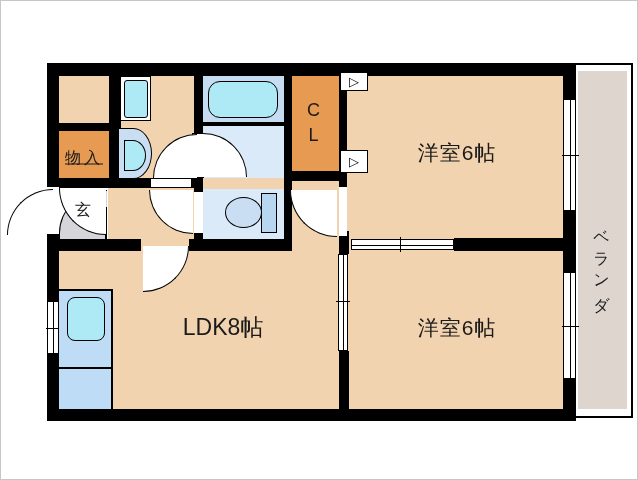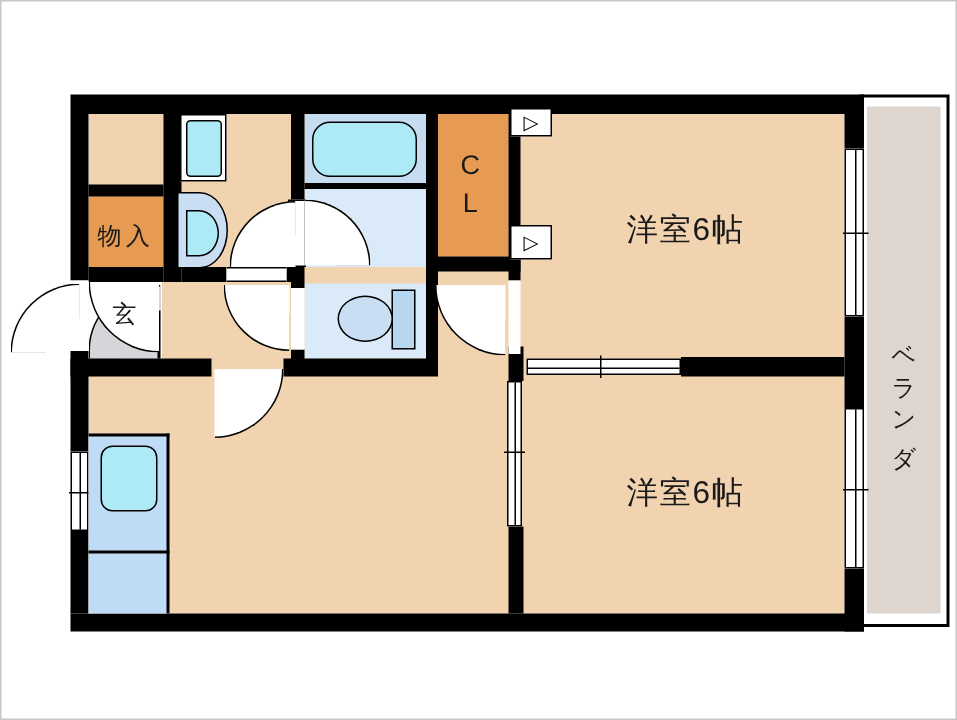--- a/index.html
+++ b/index.html
@@ -117,18 +117,19 @@
 
   <div class="tri" style="left:339px;top:71px;width:28px;height:19px;">
       <span>▷</span>
     </div>
   <div class="tri" style="left:339px;top:149px;width:28px;height:23px;">
       <span>▷</span>
     </div>
 
   <div class="label" style="left:456px;top:152px;font-size:21px;letter-spacing:1px;">洋室6帖</div>
   <div class="label" style="left:456px;top:327px;font-size:21px;letter-spacing:1px;">洋室6帖</div>
-  <div class="label" style="left:83px;top:157px;font-size:16px;letter-spacing:3px;">物入</div>
+  <div class="label" style="left:222px;top:326px;font-size:23px;">LDK8帖</div>
+  <div class="label" style="left:83px;top:157px;font-size:16px;letter-spacing:3px;text-decoration:underline;">物入</div>
   <div class="label vtext" style="left:312px;top:124px;font-size:18px;letter-spacing:5px;">CL</div>
   <div class="label" style="left:82px;top:209px;font-size:16px;">玄</div>
   <div class="label vtext" style="left:600px;top:262px;font-size:16px;letter-spacing:4px;">ベランダ</div>
 
 </div>
 
 </body></html>

